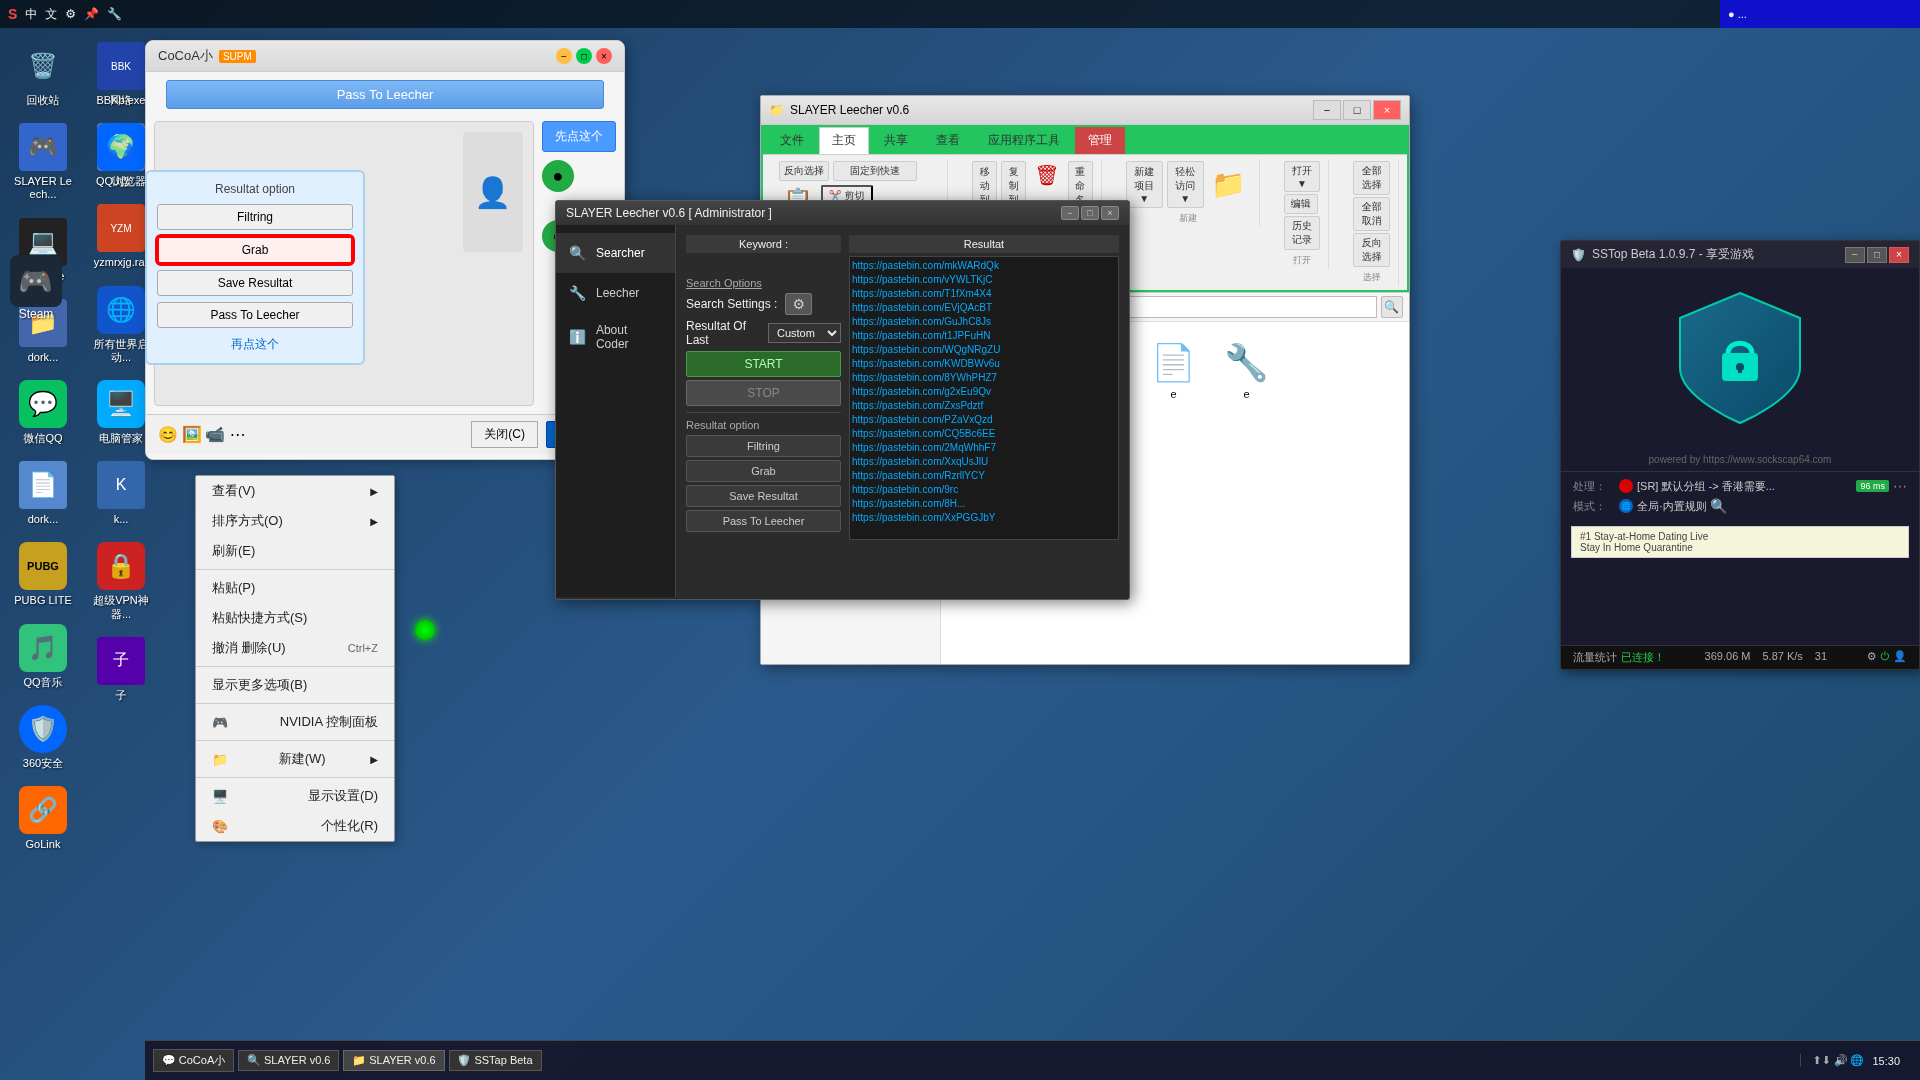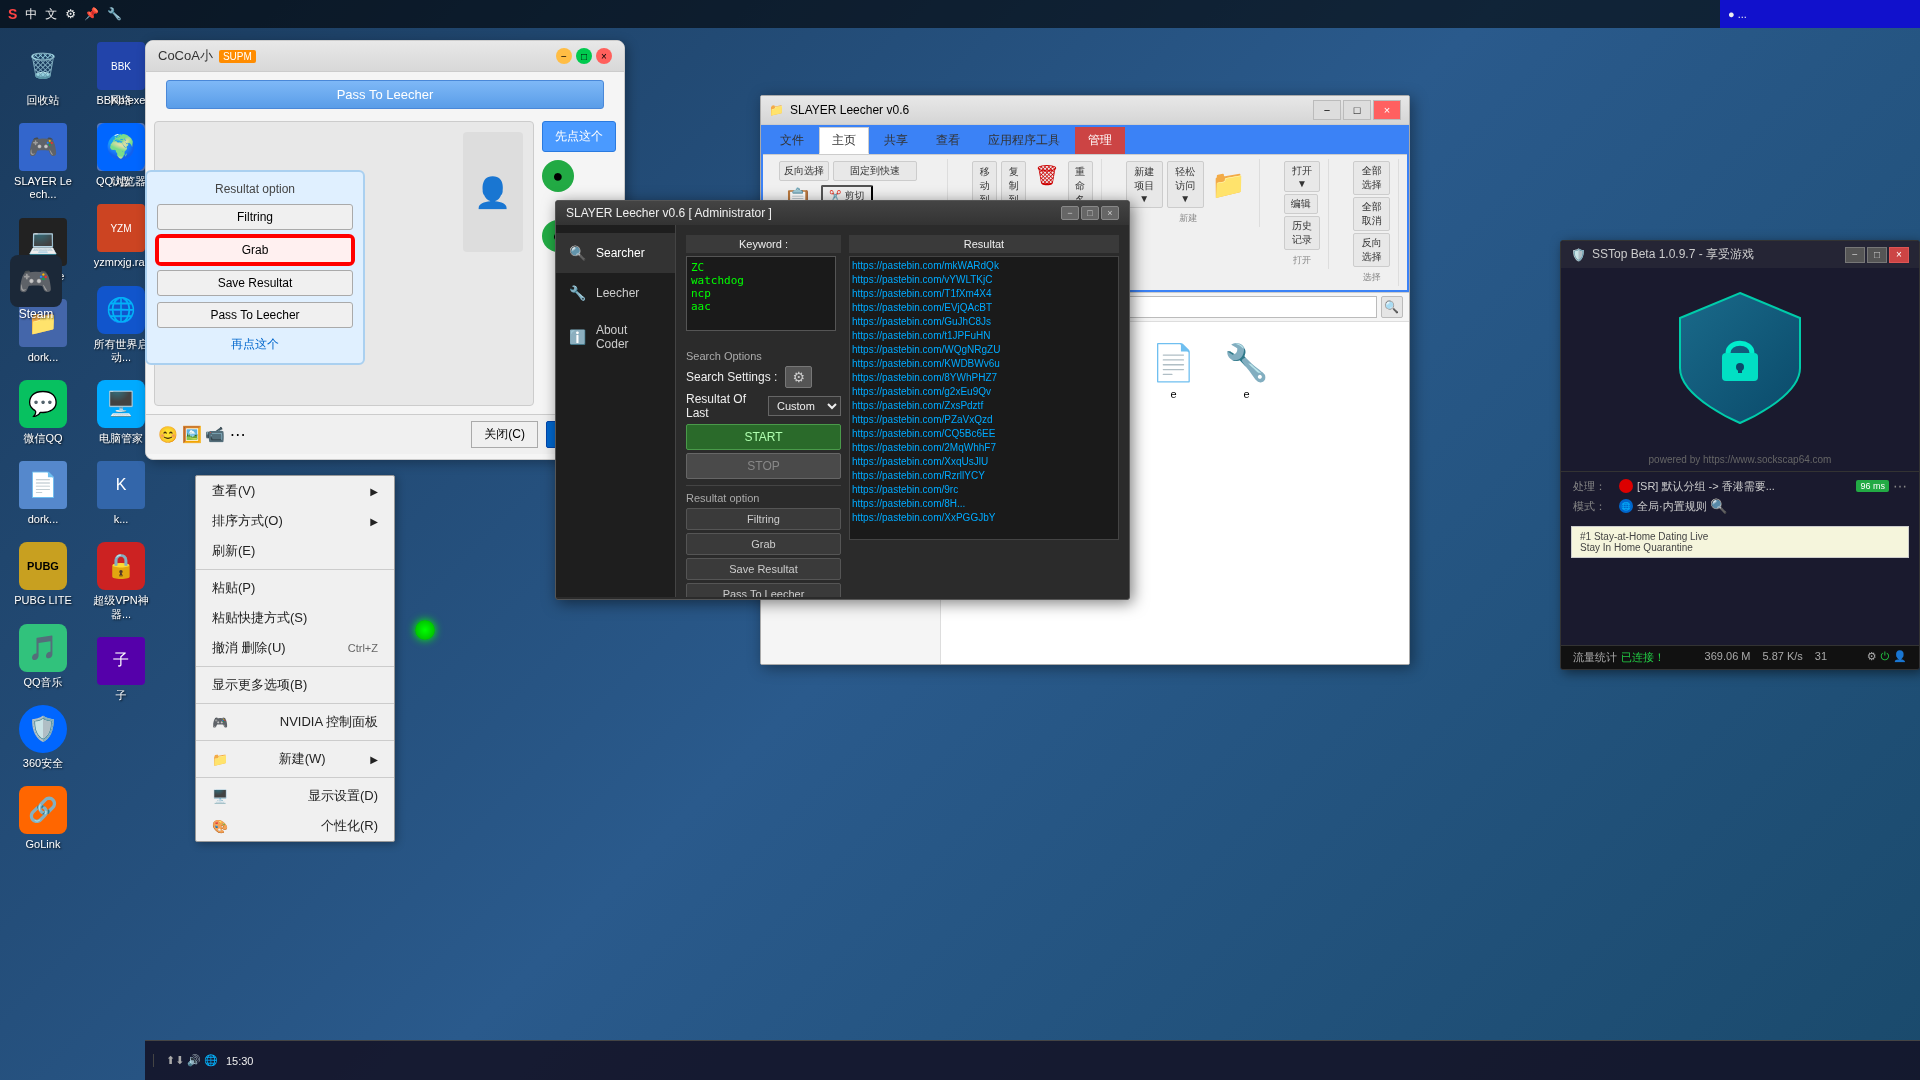--- a/index.html
+++ b/index.html
@@ -333,23 +333,24 @@
 
     .resultat-link {
       display: block;
       color: #0af;
       font-size: 10px;
       line-height: 1.4;
       cursor: pointer;
     }
 
     .search-options {
-      margin-top: 16px;
+      margin-top: 24px;
       font-size: 11px;
       color: #aaa;
+      text-decoration: underline;
     }
 
     .search-settings-row {
       display: flex;
       align-items: center;
       gap: 8px;
       margin: 4px 0;
     }
 
     .settings-btn {
@@ -461,21 +462,21 @@
       background: #ddd;
       border: 1px solid #bbb;
       cursor: pointer;
       display: flex;
       align-items: center;
       justify-content: center;
       font-size: 11px;
     }
 
     .fe-ribbon {
-      background: #3b82f6;
+      background: #22c55e;
       border-bottom: 1px solid #ccc;
       padding: 2px;
     }
 
     .fe-ribbon-tabs {
       display: flex;
       gap: 2px;
       border-bottom: 1px solid #ccc;
       padding: 0 4px;
     }
@@ -863,24 +864,20 @@
           <span class="sidebar-icon">ℹ️</span>
           <span>About Coder</span>
         </div>
       </div>
 
       <div class="slayer-main-content">
         <div class="two-col-layout">
 
           <div class="left-col">
             <div class="panel-header">Keyword :</div>
-            <textarea class="keyword-textarea" style="">ZC
-watchdog
-ncp
-aac</textarea>
 
             <div class="search-options">Search Options</div>
             <div class="search-settings-row">
               <span>Search Settings :</span>
               <button class="settings-btn">⚙</button>
             </div>
             <div class="resultat-of-last">
               <span>Resultat Of Last</span>
               <select class="dropdown-select">
                 <option>Custom</option>
@@ -1192,19 +1189,37 @@
     </div>
     <div class="context-menu-item">
       <span class="icon-sm">🎨</span>
       <span>个性化(R)</span>
     </div>
   </div>
 
   <div class="cursor-dot"></div>
 
   <div style="position:absolute; bottom:0; left:145px; right:0; height:40px; background:rgba(20,20,40,0.9); z-index:1000; display:flex; align-items:center; padding:0 8px; gap:4px; border-top:1px solid #444;">
+    <div style="display:flex; align-items:center; gap:4px; flex:1;">
+      <div style="background:#333; border:1px solid #555; padding:3px 8px; font-size:11px; color:#eee; cursor:pointer;">
+        <span>💬</span>
+        <span> CoCoA小</span>
+      </div>
+      <div style="background:#333; border:1px solid #555; padding:3px 8px; font-size:11px; color:#eee; cursor:pointer;">
+        <span>🔍</span>
+        <span> SLAYER v0.6</span>
+      </div>
+      <div style="background:#444; border:1px solid #666; padding:3px 8px; font-size:11px; color:#eee; cursor:pointer;">
+        <span>📁</span>
+        <span> SLAYER v0.6</span>
+      </div>
+      <div style="background:#333; border:1px solid #555; padding:3px 8px; font-size:11px; color:#eee; cursor:pointer;">
+        <span>🛡️</span>
+        <span> SSTap Beta</span>
+      </div>
+    </div>
     <div style="display:flex; align-items:center; gap:8px; padding:0 12px; border-left:1px solid #444;">
       <span style="color:#aaa; font-size:11px;">⬆⬇ 🔊 🌐</span>
       <span style="color:#eee; font-size:11px;">15:30</span>
     </div>
   </div>
 
 </div>
 
 </body></html>

